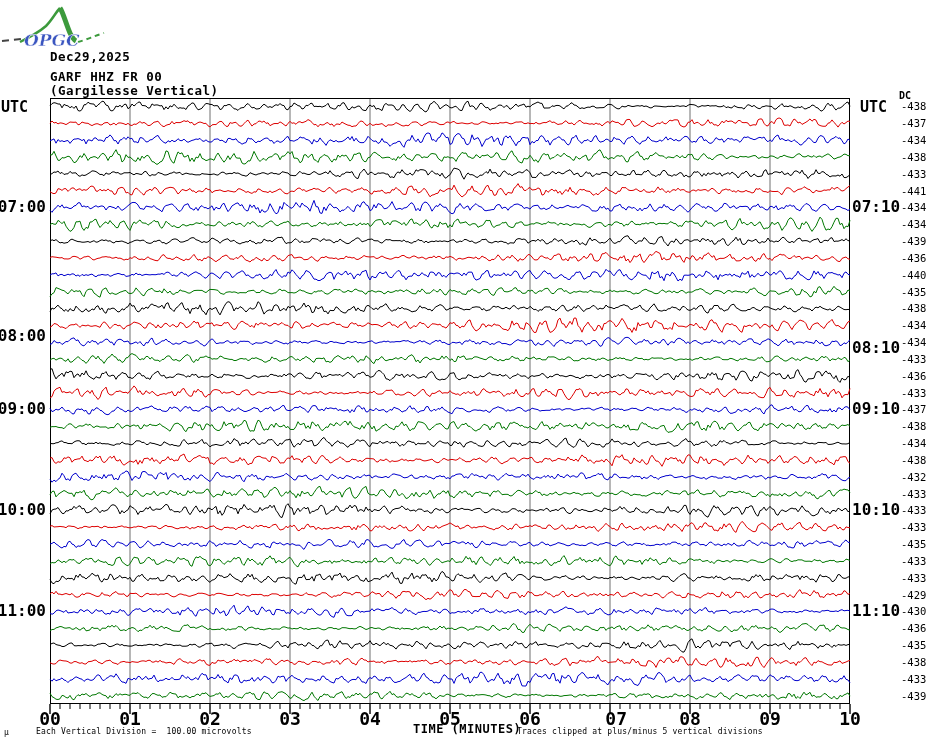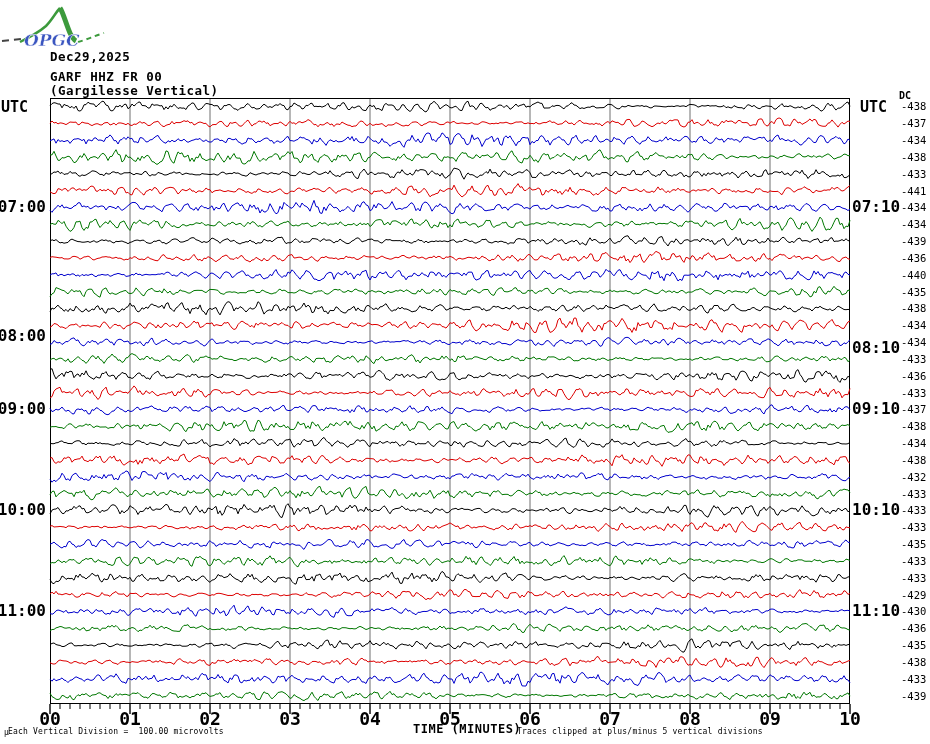--- a/index.html
+++ b/index.html
@@ -237,24 +237,24 @@
       <div class="abs dcval" style="left: 901px; top: 689.583px;">-439</div>
     </div>
   <div id="x-ticks">
       <div class="abs xtick" style="left: 33px; top: 712px;">00</div>
       <div class="abs xtick" style="left: 113px; top: 712px;">01</div>
       <div class="abs xtick" style="left: 193px; top: 712px;">02</div>
       <div class="abs xtick" style="left: 273px; top: 712px;">03</div>
       <div class="abs xtick" style="left: 353px; top: 712px;">04</div>
       <div class="abs xtick" style="left: 433px; top: 712px;">05</div>
       <div class="abs xtick" style="left: 513px; top: 712px;">06</div>
-      <div class="abs xtick" style="left: 593px; top: 712px;">07</div>
+      <div class="abs xtick" style="left: 593px; top: 712px; text-align: right;">07</div>
       <div class="abs xtick" style="left: 673px; top: 712px;">08</div>
       <div class="abs xtick" style="left: 753px; top: 712px;">09</div>
       <div class="abs xtick" style="left: 833px; top: 712px;">10</div>
     </div>
 
   <div class="abs xtitle" style="left:413px;top:722px;">TIME (MINUTES)</div>
   <div class="abs mu" style="left:4px;top:728px;">µ</div>
-  <div class="abs fnote" style="left:8px;top:727px;">Each Vertical Division =  100.00 microvolts</div>
+  <div class="abs fnote" style="left:36px;top:727px;">Each Vertical Division =  100.00 microvolts</div>
   <div class="abs fnote" style="left:517px;top:727px;">Traces clipped at plus/minus 5 vertical divisions</div>
 
 </div>
 
 </body></html>

